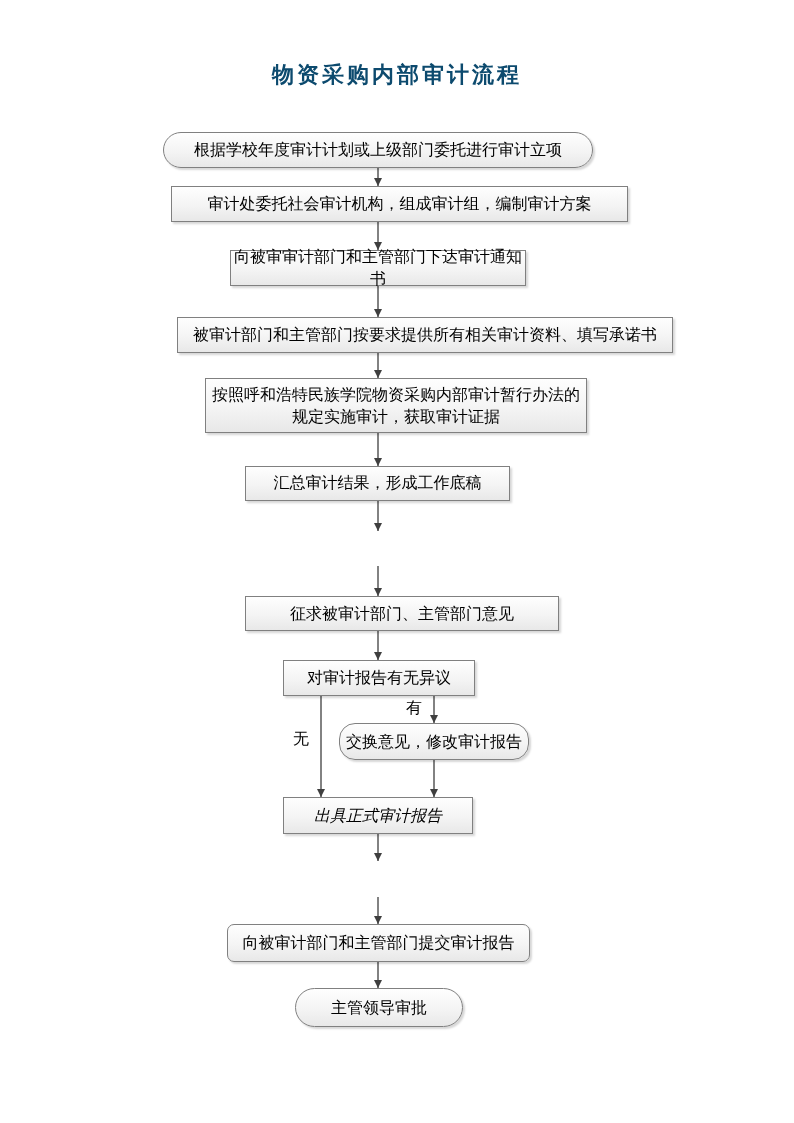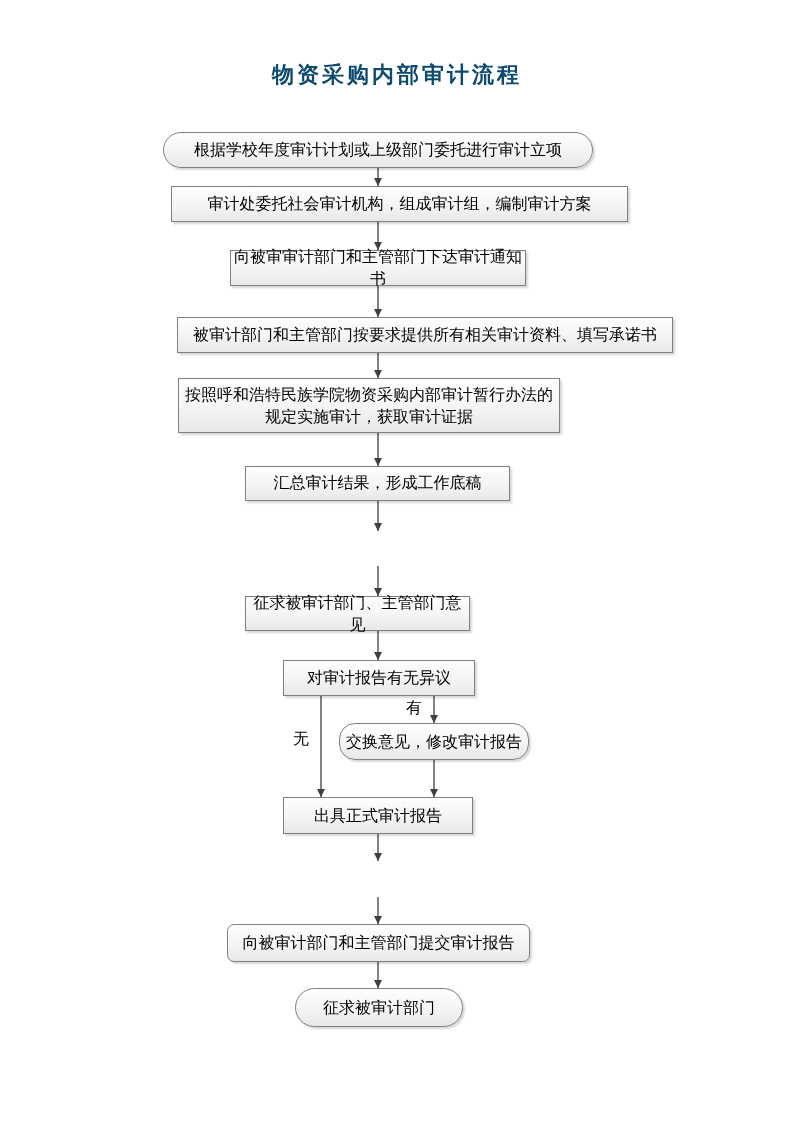--- a/index.html
+++ b/index.html
@@ -42,27 +42,27 @@
     font-size: 16px;
     line-height: 22px;
     color: #000000;
     word-break: break-all;
   }
   .stadium { border-radius: 18px; }
   #n1  { left: 163px; top: 132px;  width: 430px; height: 36px; }
   #n2  { left: 171px; top: 186px;  width: 457px; height: 36px; }
   #n3  { left: 230px; top: 250px;  width: 296px; height: 36px; }
   #n4  { left: 130px; top: 317px;  width: 496px; height: 36px; margin-left: 47px; }
-  #n5  { left: 178px; top: 378px;  width: 382px; height: 55px; padding: 0 6px; }
+  #n5  { left: 205px; top: 378px;  width: 382px; height: 55px; padding: 0 6px; }
   #n6  { left: 245px; top: 466px;  width: 265px; height: 35px; font-family: Liberation Mono, monospace; }
   #n7  { left: 245px; top: 531px;  width: 265px; height: 35px; }
-  #n8  { left: 245px; top: 596px;  width: 225px; height: 35px; }
+  #n8  { left: 245px; top: 596px;  width: 314px; height: 35px; }
   #n9  { left: 283px; top: 660px;  width: 192px; height: 36px; }
   #n10 { left: 339px; top: 723px;  width: 190px; height: 37px; border-radius: 16px; }
-  #n11 { left: 283px; top: 797px;  width: 190px; height: 37px; }
+  #n11 { left: 283px; top: 797px;  width: 190px; height: 37px; font-style: italic; }
   #n12 { left: 283px; top: 861px;  width: 190px; height: 36px; }
   #n13 { left: 227px; top: 924px;  width: 303px; height: 38px; border-radius: 7px; }
   #n14 { left: 295px; top: 988px;  width: 168px; height: 39px; border-radius: 20px; }
   .branch-label {
     position: absolute;
     font-size: 16px;
     line-height: 18px;
     color: #000000;
   }
   #label-no  { left: 293px; top: 730px; }
@@ -126,19 +126,19 @@
   <div class="node" id="n10">
     <span>交换意见，修改审计报告</span>
   </div>
   <div class="node" id="n11">
     <span>出具正式审计报告</span>
   </div>
   <div class="node" id="n13">
     <span>向被审计部门和主管部门提交审计报告</span>
   </div>
   <div class="node stadium" id="n14">
-    <span>征求被审计部门</span>
+    <span>主管领导审批</span>
   </div>
 
   <div class="branch-label" id="label-no">无</div>
   <div class="branch-label" id="label-yes">有</div>
 
 </div>
 
 </body></html>

